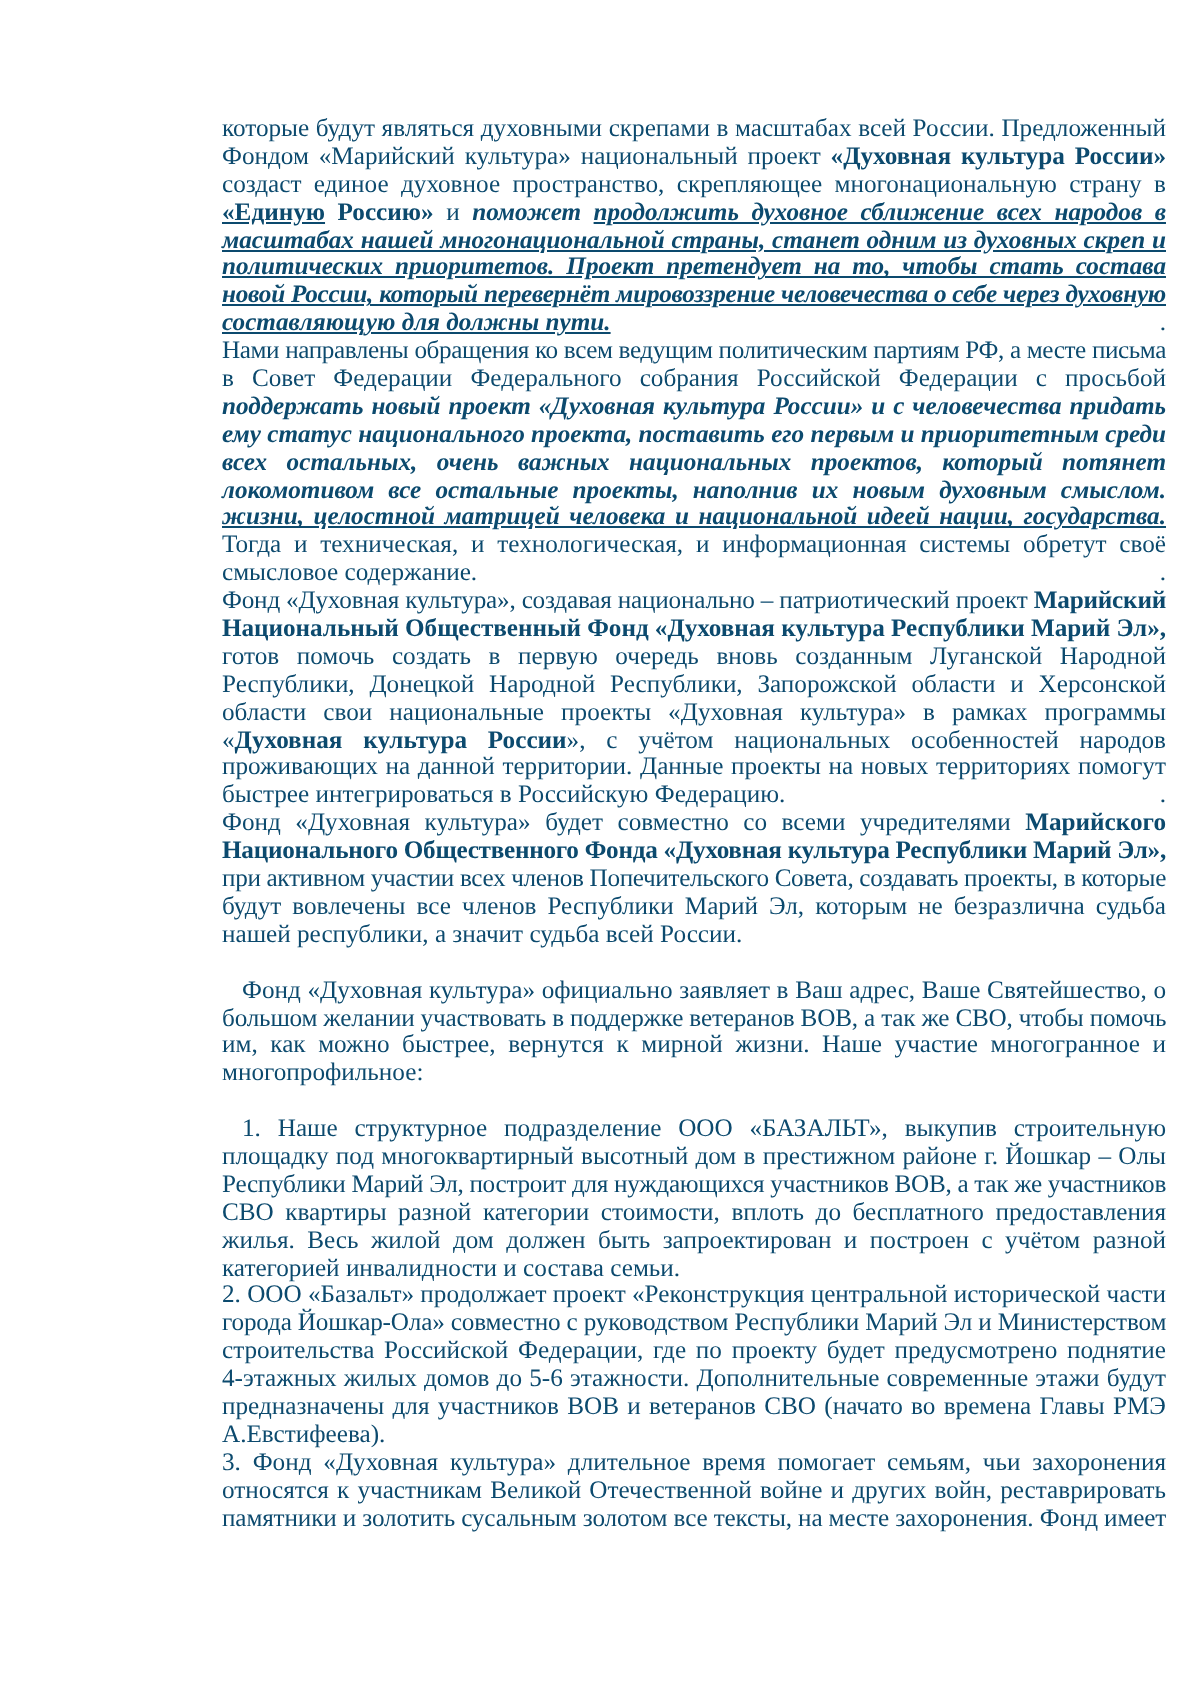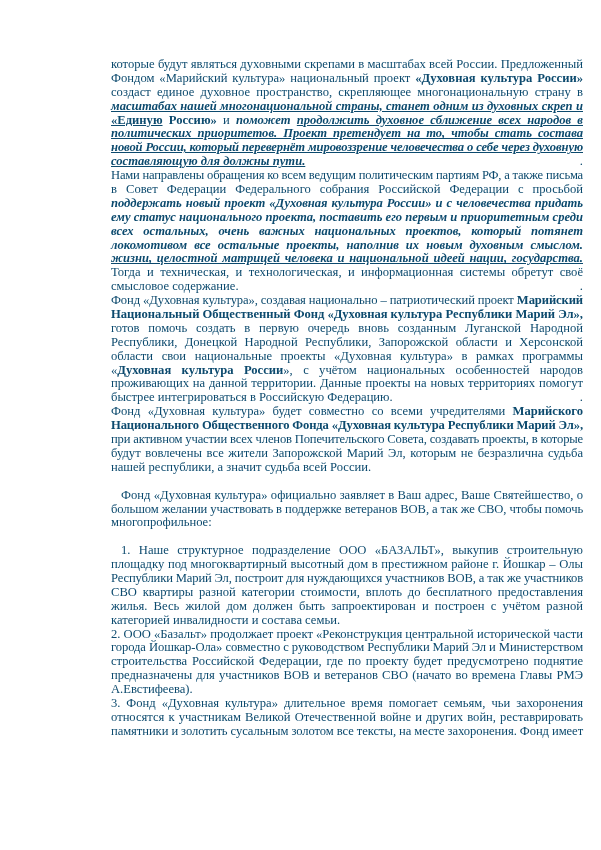--- a/index.html
+++ b/index.html
@@ -13,59 +13,61 @@
   .gap { height:13.9px; }
   .ind { padding-left:10px; }
 </style>
 </head>
 <body>
 
 <div class="page">
   <div class="ln"><span>которые будут являться духовными скрепами в масштабах всей России. Предложенный</span></div>
   <div class="ln" style="word-spacing: 0.00223214px;"><span>Фондом «Марийский культура» национальный проект</span> <span class="b">«Духовная культура России»</span></div>
   <div class="ln"><span>создаст единое духовное пространство, скрепляющее многонациональную страну в</span></div>
+  <div class="ln" style="word-spacing: 0.00173611px;"><span class="b u">«Единую</span> <span class="b">Россию»</span> <span>и</span> <span class="bi">поможет</span> <span class="bi u">продолжить духовное сближение всех народов в</span></div>
   <div class="ln bi u"><span>масштабах нашей многонациональной страны, станет одним из духовных скреп и</span></div>
-  <div class="ln" style="word-spacing: 0.00173611px;"><span class="b u">«Единую</span> <span class="b">Россию»</span> <span>и</span> <span class="bi">поможет</span> <span class="bi u">продолжить духовное сближение всех народов в</span></div>
   <div class="ln bi u"><span>политических приоритетов. Проект претендует на то, чтобы стать состава</span></div>
   <div class="ln bi u" style="letter-spacing: -0.116512px;"><span>новой России, который перевернёт мировоззрение человечества о себе через духовную</span></div>
   <div class="ln left" style="position:relative;"><span class="bi u">составляющую для должны пути.</span><span style="position:absolute; right:0;">.</span></div>
-  <div class="ln" style="letter-spacing: -0.206211px;"><span>Нами направлены обращения ко всем ведущим политическим партиям РФ, а также письма</span></div>
+  <div class="ln" style="letter-spacing: -0.206211px;"><span>Нами направлены обращения ко всем ведущим политическим партиям РФ, а месте письма</span></div>
   <div class="ln"><span>в Совет Федерации Федерального собрания Российской Федерации с просьбой</span></div>
   <div class="ln bi" style="letter-spacing: -0.0179167px;"><span>поддержать новый проект «Духовная культура России» и с человечества придать</span></div>
   <div class="ln bi" style="letter-spacing: -0.00354167px;"><span>ему статус национального проекта, поставить его первым и приоритетным среди</span></div>
   <div class="ln bi"><span>всех остальных, очень важных национальных проектов, который потянет</span></div>
   <div class="ln bi"><span>локомотивом все остальные проекты, наполнив их новым духовным смыслом.</span></div>
   <div class="ln bi u"><span>жизни, целостной матрицей человека и национальной идеей нации, государства.</span></div>
   <div class="ln"><span>Тогда и техническая, и технологическая, и информационная системы обретут своё</span></div>
   <div class="ln left" style="position:relative;"><span>смысловое содержание.</span><span style="position:absolute; right:0;">.</span></div>
   <div class="ln" style="letter-spacing: -0.0994141px;"><span>Фонд «Духовная культура», создавая национально – патриотический проект</span> <span class="b">Марийский</span></div>
   <div class="ln b" style="letter-spacing: -0.0204665px;"><span>Национальный Общественный Фонд «Духовная культура Республики Марий Эл»,</span></div>
   <div class="ln"><span>готов помочь создать в первую очередь вновь созданным Луганской Народной</span></div>
   <div class="ln"><span>Республики, Донецкой Народной Республики,  Запорожской области и Херсонской</span></div>
   <div class="ln"><span>области свои национальные проекты «Духовная культура» в рамках программы</span></div>
   <div class="ln" style="word-spacing: 0.00223214px;"><span>«</span><span class="b">Духовная культура России</span><span>», с учётом национальных особенностей народов</span></div>
   <div class="ln"><span>проживающих на данной территории. Данные проекты на новых территориях помогут</span></div>
   <div class="ln left" style="position:relative;"><span>быстрее интегрироваться в Российскую Федерацию.</span><span style="position:absolute; right:0;">.</span></div>
   <div class="ln"><span>Фонд «Духовная культура» будет совместно со всеми учредителями</span> <span class="b">Марийского</span></div>
   <div class="ln b" style="letter-spacing: -0.129434px;"><span>Национального Общественного Фонда «Духовная культура Республики Марий Эл»,</span></div>
   <div class="ln" style="letter-spacing: -0.168934px;"><span>при активном участии всех членов Попечительского Совета, создавать проекты, в которые</span></div>
-  <div class="ln"><span>будут вовлечены все жители Запорожской Марий Эл, которым не безразлична судьба</span></div>
+  <div class="ln"><span>будут вовлечены все членов Республики Марий Эл, которым не безразлична судьба</span></div>
   <div class="ln left"><span>нашей республики, а значит судьба всей России.</span></div>
   <div class="gap"></div>
   <div class="ln ind"><span>Фонд «Духовная культура» официально заявляет в Ваш адрес, Ваше Святейшество, о</span></div>
   <div class="ln" style="letter-spacing: -0.0941311px;"><span>большом желании участвовать в поддержке ветеранов ВОВ, а так же  СВО, чтобы помочь</span></div>
+  <div class="ln"><span>им, как можно быстрее, вернутся к мирной жизни. Наше участие многогранное и</span></div>
   <div class="ln left"><span>многопрофильное:</span></div>
   <div class="gap"></div>
   <div class="ln ind"><span>1. Наше структурное подразделение ООО «БАЗАЛЬТ», выкупив строительную</span></div>
   <div class="ln"><span>площадку под многоквартирный  высотный дом в престижном районе  г. Йошкар – Олы</span></div>
   <div class="ln" style="letter-spacing: -0.145255px;"><span>Республики Марий Эл, построит для нуждающихся участников ВОВ, а так же участников</span></div>
   <div class="ln"><span>СВО квартиры разной категории стоимости, вплоть до бесплатного предоставления</span></div>
   <div class="ln"><span>жилья. Весь жилой дом должен быть запроектирован и построен  с учётом разной</span></div>
   <div class="ln left"><span>категорией  инвалидности и состава семьи.</span></div>
   <div class="ln" style="letter-spacing: -0.00868056px;"><span>2.  ООО «Базальт» продолжает проект «Реконструкция центральной исторической части</span></div>
   <div class="ln" style="letter-spacing: -0.0871094px;"><span>города Йошкар-Ола» совместно с руководством Республики Марий Эл и  Министерством</span></div>
   <div class="ln"><span>строительства Российской Федерации,  где по проекту будет предусмотрено поднятие</span></div>
+  <div class="ln"><span>4-этажных жилых домов до 5-6 этажности. Дополнительные современные этажи будут</span></div>
   <div class="ln"><span>предназначены для участников ВОВ и ветеранов СВО (начато во времена Главы РМЭ</span></div>
   <div class="ln left"><span>А.Евстифеева).</span></div>
   <div class="ln"><span>3. Фонд «Духовная культура» длительное время помогает семьям, чьи захоронения</span></div>
   <div class="ln"><span>относятся к участникам Великой Отечественной войне и других войн, реставрировать</span></div>
   <div class="ln" style="letter-spacing: -0.0704985px;"><span>памятники и золотить сусальным золотом все тексты,  на месте захоронения. Фонд имеет</span></div>
 </div>
 
 </body></html>

